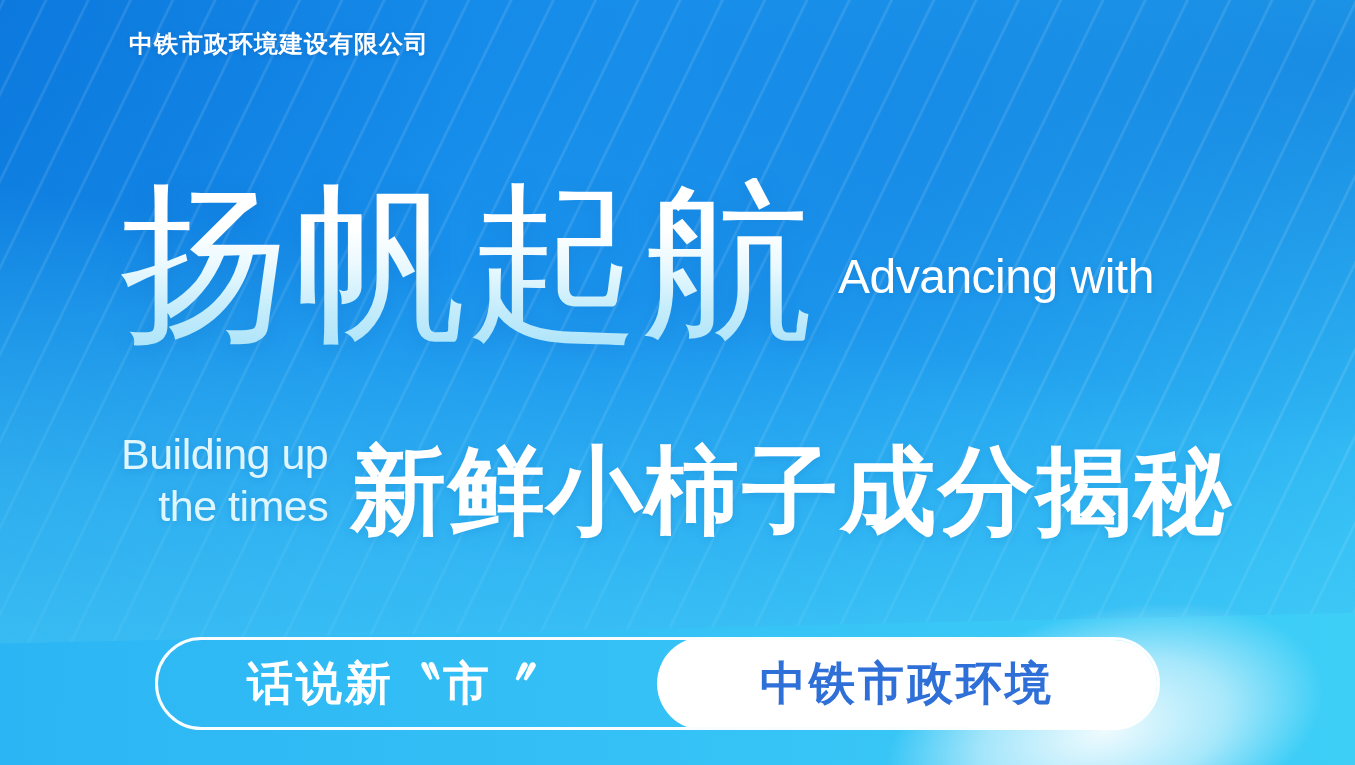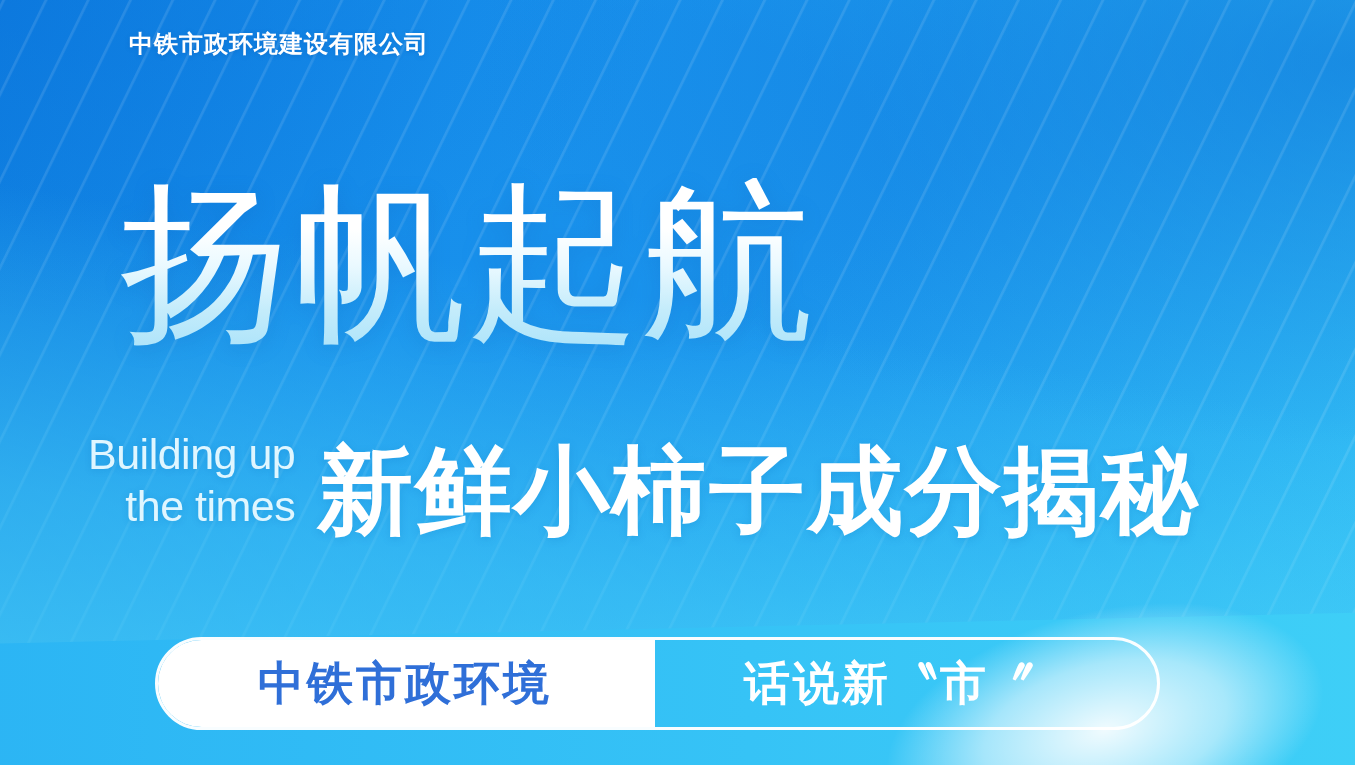--- a/index.html
+++ b/index.html
@@ -139,20 +139,21 @@
   .sub-en {
     font-size: 43px;
     line-height: 1.22;
     font-weight: 400;
     color: #dff6ff;
     text-align: right;
     letter-spacing: -0.5px;
     white-space: nowrap;
     padding-bottom: 6px;
     text-shadow: 0 1px 6px rgba(10,110,190,0.25);
+    margin-left: 33px;
   }
   .sub-cn {
     margin-left: 22px;
     font-size: 96px;
     line-height: 1.0;
     font-weight: 900;
     color: #ffffff;
     letter-spacing: 2px;
     white-space: nowrap;
     text-shadow: 0 2px 9px rgba(10,110,190,0.20);
@@ -212,29 +213,30 @@
     
     
   </div>
   <div class="glow-br"></div>
 
   <div class="company-name">中铁市政环境建设有限公司</div>
 
   <div class="headline-row">
     <div class="headline-cn">扬帆起航</div>
     <div class="headline-en">
+      <div>Advancing with</div>
     </div>
   </div>
 
   <div class="sub-row">
     <div class="sub-en">
       <div>Building up</div>
       <div>the times</div>
     </div>
     <div class="sub-cn">新鲜小柿子成分揭秘</div>
   </div>
 
   <div class="pill">
+    <div class="pill-seg pill-seg-secondary">话说新〝市〞</div>
     <div class="pill-seg pill-seg-primary">中铁市政环境</div>
-    <div class="pill-seg pill-seg-secondary">话说新〝市〞</div>
   </div>
 
 </div>
 
 </body></html>

